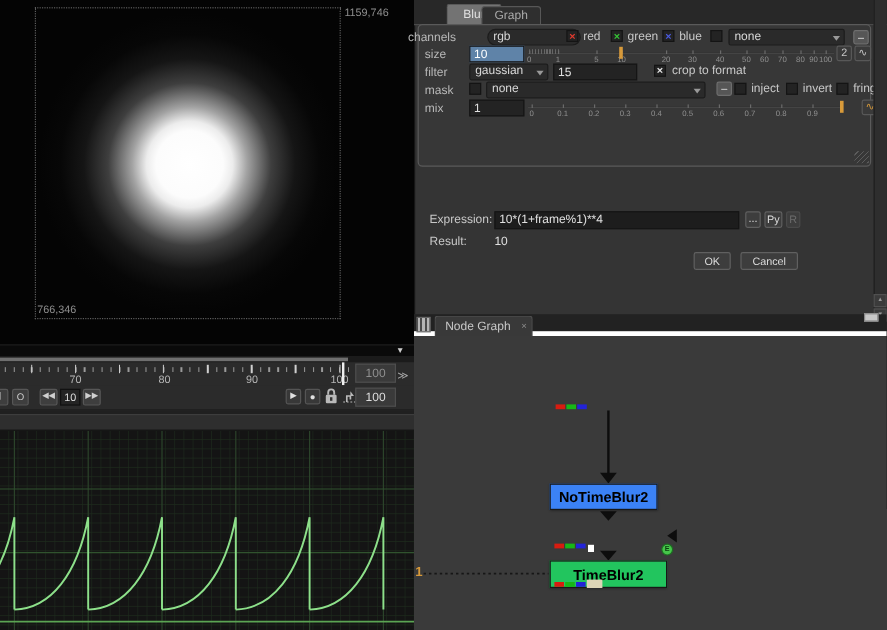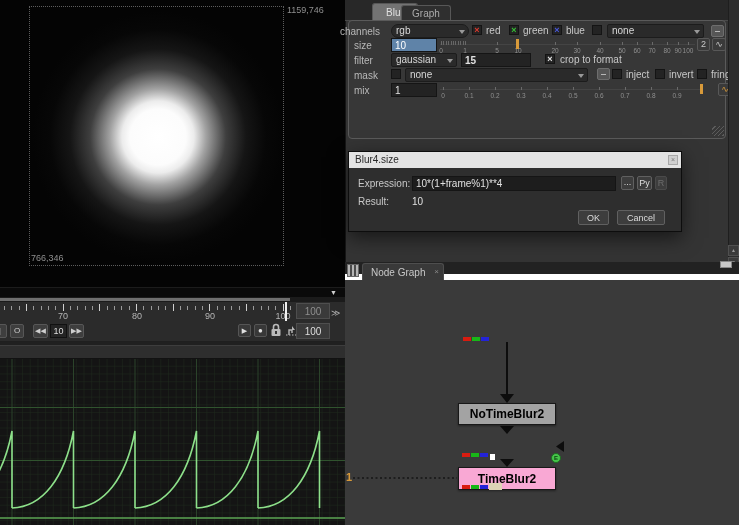--- a/index.html
+++ b/index.html
@@ -89,21 +89,21 @@
     box-shadow:0 6px 18px rgba(0,0,0,.55); background:#2e2e2e; }
   #dialog-title { left:0; top:0; width:332px; height:16px; background:#e3e3e3; color:#2a2a2a;
     font-size:10px; line-height:16px; padding-left:6px; }
   #dialog-close { right:3px; top:3px; width:10px; height:10px; background:#cfcfcf; border:1px solid #a8a8a8;
     color:#7a7a7a; font-size:7px; line-height:8px; text-align:center; }
   .dbtn { background:#3d3d3d; border:1px solid #606060; border-radius:2px; color:#dcdcdc;
     font-size:9px; text-align:center; }
   .dbtn.disabled { color:#6d6d6d; border-color:#4a4a4a; }
 
   
-  #ng-header { left:345px; top:262px; width:394px; height:18px; background:#222; border-bottom:6px solid #ffffff; }
+  #ng-header { left:345px; top:262px; width:394px; height:18px; background:#222; border-bottom:4px solid #ffffff; }
   #ng-canvas { left:345px; top:280px; width:394px; height:245px; background:#3a3a3a; }
   .node { border:1px solid #181818; color:#000; font-size:12px; font-weight:bold;
     text-align:center; box-shadow:0 1px 2px rgba(0,0,0,.4); }
   .chip { position:absolute; height:4px; width:8px; }
   #ebadge { width:10px; height:10px; border-radius:50%; background:#46c64a; border:1px solid #1d6e22;
     color:#0c3b10; font-size:6px; font-weight:bold; text-align:center; line-height:9px; }
   #link1 { color:#d89a3a; font-size:11px; font-weight:bold; }
   #ng-menu-icon { width:12px; height:13px; border:1px solid #666;
     background:repeating-linear-gradient(90deg,#b5b5b5 0 2px,#4a4a4a 2px 4px); }
   #ng-corner { left:720px; top:261px; width:12px; height:7px; background:#c9c9c9; border:1px solid #888; }
@@ -187,21 +187,21 @@
     </svg>
   </div>
 
   <div id="props" class="abs"></div>
   <div id="props-tabs" class="abs"></div>
   <div class="abs tab active" style="left:351px;top:3px;width:46px;line-height:17px;">Blur</div>
   <div class="abs tab idle" style="left:401px;top:5px;width:50px;height:16px;line-height:15px;">Graph</div>
   <div id="groupbox" class="abs"></div>
 
   <div class="abs plabel" style="left:340px;top:26px;width:48px;">channels</div>
-  <div class="abs dd" style="left:391px;top:24px;width:78px;height:14px;border-radius:7px;">
+  <div class="abs dd" style="left:406px;top:24px;width:78px;height:14px;border-radius:7px;">
     <span>rgb</span><span class="arr"></span>
   </div>
   <div class="abs cb red" style="left:472px;top:25px;">×</div>
   <span class="abs cblabel" style="left:486px;top:25px;">red</span>
   <div class="abs cb green" style="left:509px;top:25px;">×</div>
   <span class="abs cblabel" style="left:523px;top:25px;">green</span>
   <div class="abs cb blue" style="left:552px;top:25px;">×</div>
   <span class="abs cblabel" style="left:566px;top:25px;">blue</span>
   <div class="abs cb" style="left:592px;top:25px;"></div>
   <div class="abs dd" style="left:607px;top:24px;width:97px;height:14px;">
@@ -243,21 +243,21 @@
       <div class="abs sl-label" style="left: 688px; top: 47px;">100</div>
     </div>
   <div class="abs sl-marker" style="left:516px;top:39px;"></div>
   <div class="abs curvebtn" style="left:697px;top:38px;width:13px;">2</div>
   <div class="abs curvebtn" style="left:712px;top:38px;">∿</div>
 
   <div class="abs plabel" style="left:354px;top:55px;width:34px;">filter</div>
   <div class="abs dd" style="left:391px;top:53px;width:66px;height:14px;">
     <span>gaussian</span><span class="arr"></span>
   </div>
-  <input class="abs pfield" style="left: 461px; top: 53px; width: 70px; height: 14px; font-weight: bold;" value="15">
+  <input class="abs pfield" style="left: 461px; top: 53px; width: 70px; height: 14px;" value="15">
   <div class="abs cb" style="left:545px;top:54px;">×</div>
   <span class="abs cblabel" style="left:560px;top:54px;">crop to format</span>
 
   <div class="abs plabel" style="left:354px;top:70px;width:34px;">mask</div>
   <div class="abs cb" style="left:391px;top:69px;"></div>
   <div class="abs dd" style="left:405px;top:68px;width:183px;height:14px;">
     <span>none</span><span class="arr"></span>
   </div>
   <div class="abs minusbtn" style="left:597px;top:68px;">–</div>
   <div class="abs cb" style="left:612px;top:69px;"></div>
@@ -294,24 +294,20 @@
     </div>
   <div class="abs sl-marker" style="left:700px;top:84px;"></div>
   <div class="abs curvebtn" style="left:718px;top:83px;color:#d89a3a;">∿</div>
 
   <div id="grip" class="abs"></div>
 
   <div id="vscroll" class="abs"></div>
   <div class="abs sarrow" style="top:245px;">▲</div>
   <div class="abs sarrow" style="top:257px;">▼</div>
 
-  <div id="dialog" class="abs">
-    <div id="dialog-title" class="abs">Blur4.size</div>
-    <div id="dialog-close" class="abs">×</div>
-  </div>
   <span class="abs" style="left:358px;top:178px;color:#c8c8c8;">Expression:</span>
   <input class="abs pfield" style="left: 412px; top: 176px; width: 204px; height: 15px; background: rgb(29, 29, 29);" value="10*(1+frame%1)**4">
   <div class="abs dbtn" style="left:621px;top:176px;width:13px;height:14px;line-height:10px;">...</div>
   <div class="abs dbtn" style="left:637px;top:176px;width:15px;height:14px;line-height:13px;">Py</div>
   <div class="abs dbtn disabled" style="left:655px;top:176px;width:12px;height:14px;line-height:13px;">R</div>
   <span class="abs" style="left:358px;top:196px;color:#c8c8c8;">Result:</span>
   <span class="abs" style="left:412px;top:196px;color:#e0e0e0;">10</span>
   <div class="abs dbtn" style="left:578px;top:210px;width:31px;height:15px;line-height:14px;">OK</div>
   <div class="abs dbtn" style="left:617px;top:210px;width:48px;height:15px;line-height:14px;">Cancel</div>
 
@@ -332,29 +328,29 @@
       <path d="M155 146 h14 l-7 8 z" fill="#0d0d0d"></path>
       <path d="M155 179 h14 l-7 8 z" fill="#0d0d0d"></path>
       <path d="M219 161 v11 l-8 -5.5 z" fill="#0d0d0d"></path>
       <line x1="8" y1="198" x2="112" y2="198" stroke="#161616" stroke-width="1.5" stroke-dasharray="2,2.5"></line>
     </svg>
 
     <div class="chip" style="left:118px;top:57px;background:#d81c10;"></div>
     <div class="chip" style="left:127px;top:57px;background:#17b717;"></div>
     <div class="chip" style="left:136px;top:57px;background:#2323d8;"></div>
 
-    <div class="abs node" style="left:113px;top:123px;width:98px;height:22px;line-height:21px;background:#a3a3a3;">NoTimeBlur2</div>
+    <div class="abs node" style="left:113px;top:123px;width:90px;height:22px;line-height:21px;background:#3b82f6;">NoTimeBlur2</div>
 
     <div class="chip" style="left:117px;top:173px;background:#d81c10;"></div>
     <div class="chip" style="left:126px;top:173px;background:#17b717;"></div>
     <div class="chip" style="left:135px;top:173px;background:#2323d8;"></div>
     <div class="chip" style="left:145px;top:174px;width:5px;height:6px;background:#ffffff;"></div>
     <div id="ebadge" class="abs" style="left:206px;top:173px;">E</div>
 
-    <div class="abs node" style="left:113px;top:187px;width:98px;height:23px;line-height:22px;background:#f9a8d4;">TimeBlur2</div>
+    <div class="abs node" style="left:113px;top:187px;width:98px;height:23px;line-height:22px;background:#22c55e;">TimeBlur2</div>
     <div class="chip" style="left:117px;top:205px;background:#d81c10;"></div>
     <div class="chip" style="left:126px;top:205px;background:#17b717;"></div>
     <div class="chip" style="left:135px;top:205px;background:#2323d8;"></div>
     <div class="chip" style="left:144px;top:203px;width:13px;height:7px;background:#ddd5b6;"></div>
 
     <span id="link1" class="abs" style="left:1px;top:191px;">1</span>
   </div>
 </div>
 
 </body></html>

